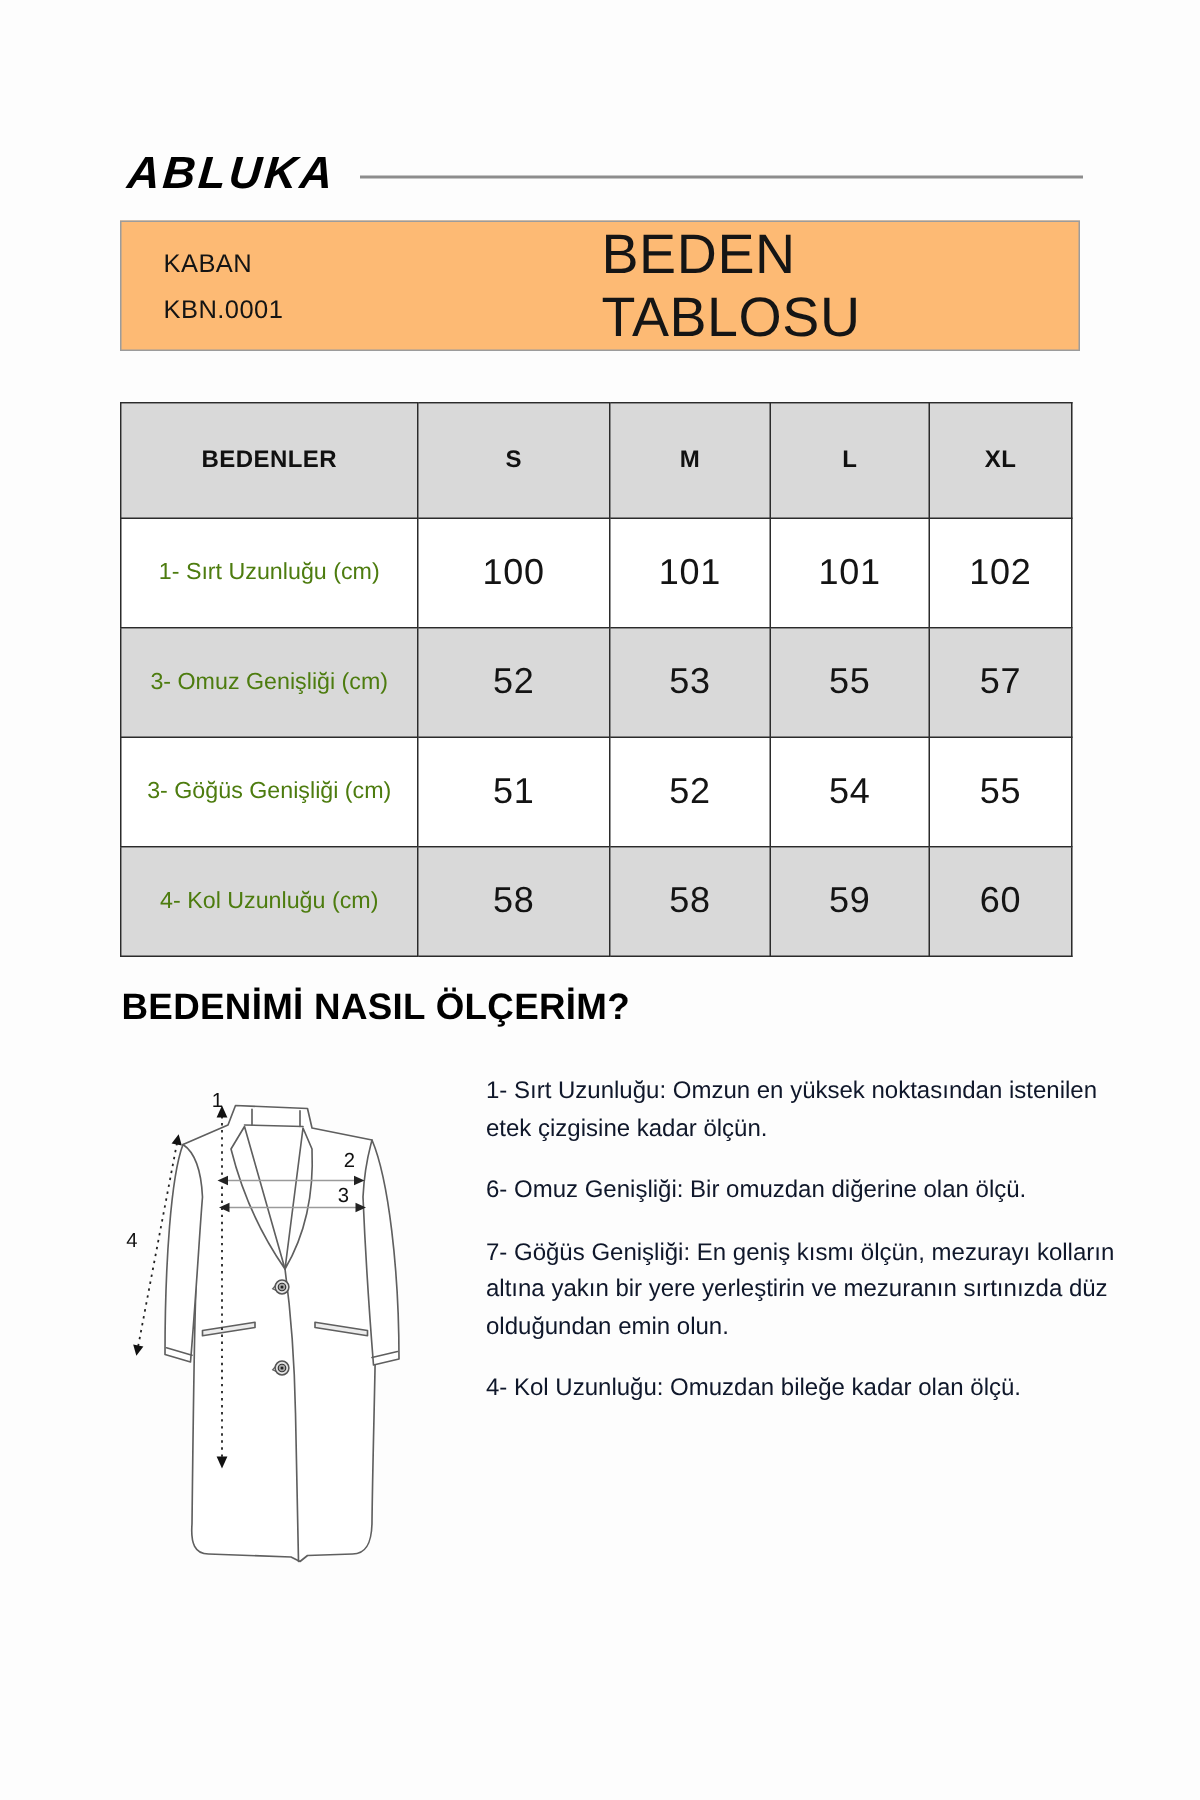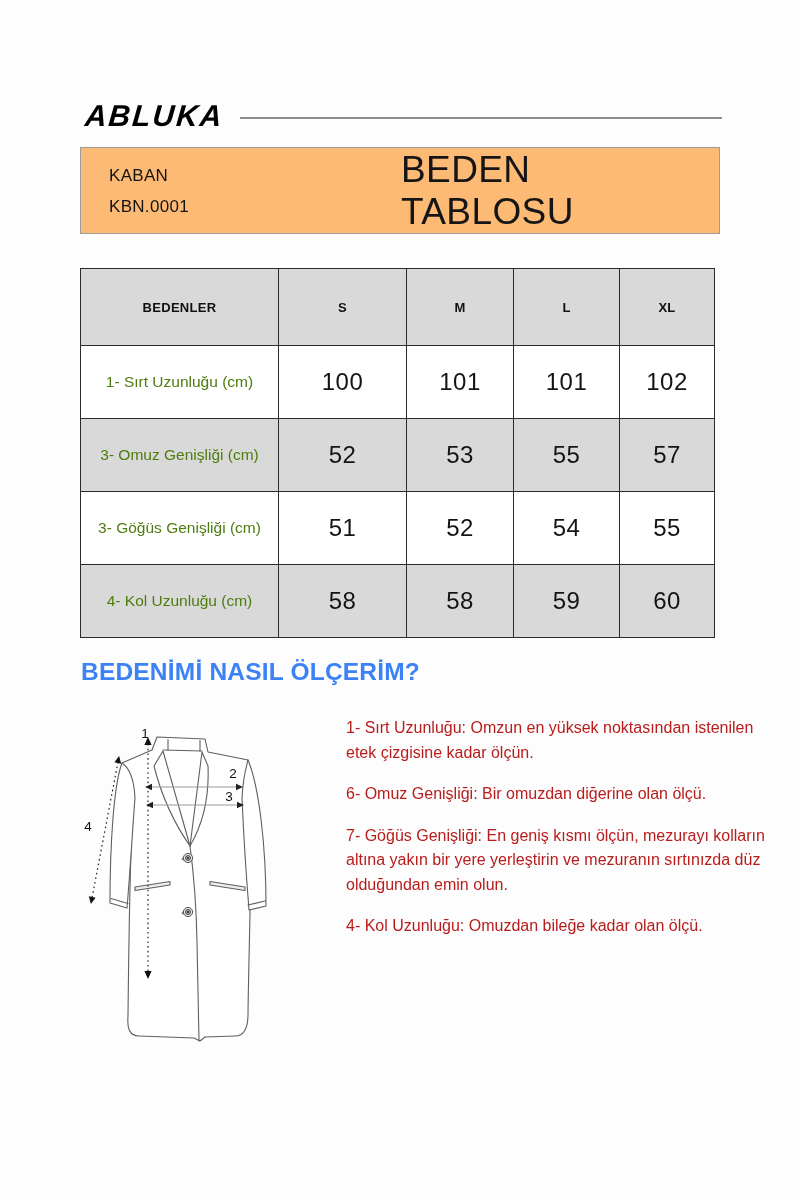--- a/index.html
+++ b/index.html
@@ -23,36 +23,36 @@
   .header-title{
     position:absolute;left:320px;right:14px;text-align:left;
     font-size:37px;letter-spacing:.4px;color:#151515;
   }
   
   .size-table{
     position:absolute;left:80px;top:268px;width:634px;
     border-collapse:collapse;table-layout:fixed;text-align:center;background:#fff;
   }
   .size-table th,.size-table td{border:1px solid #2b2b2b;padding:0;}
-  .size-table thead th{height:76px;background:#d9d9d9;font-size:13px;font-weight:700;letter-spacing:.3px;}
+  .size-table thead th{height:76px;background:#d9d9d9;font-size:16px;font-weight:700;letter-spacing:.3px;}
   .size-table tbody tr{height:73px;}
   .size-table tbody tr:nth-child(even){background:#d9d9d9;}
   .row-label{font-size:15.5px;color:#4d7c0f;}
   .val{font-size:24px;letter-spacing:.5px;color:#141414;margin-left:33px;}
   
   .section-heading{
     position:absolute;left:81px;top:658px;margin:0;
-    font-size:24.5px;font-weight:800;letter-spacing:.2px;color:#3b82f6;
+    font-size:24.5px;font-weight:800;letter-spacing:.2px;color:#000000;
   }
   .diagram{position:absolute;left:55px;top:710px;width:250px;height:345px;}
   .diagram svg{display:block;width:250px;height:345px;}
   .diagram text{font-family:"Liberation Sans",sans-serif;font-size:13.5px;fill:#111;}
   .instructions{
     position:absolute;left:324px;top:716px;width:424px;
-    font-size:16px;line-height:24.5px;color:#b91c1c;margin-left:22px;
+    font-size:16px;line-height:24.5px;color:#0f172a;
   }
   .instructions p{margin:0 0 17px 0;}
 </style>
 </head>
 <body>
 
 <div class="page">
 
   <header class="brand-row">
     <div class="logo">ABLUKA</div>

